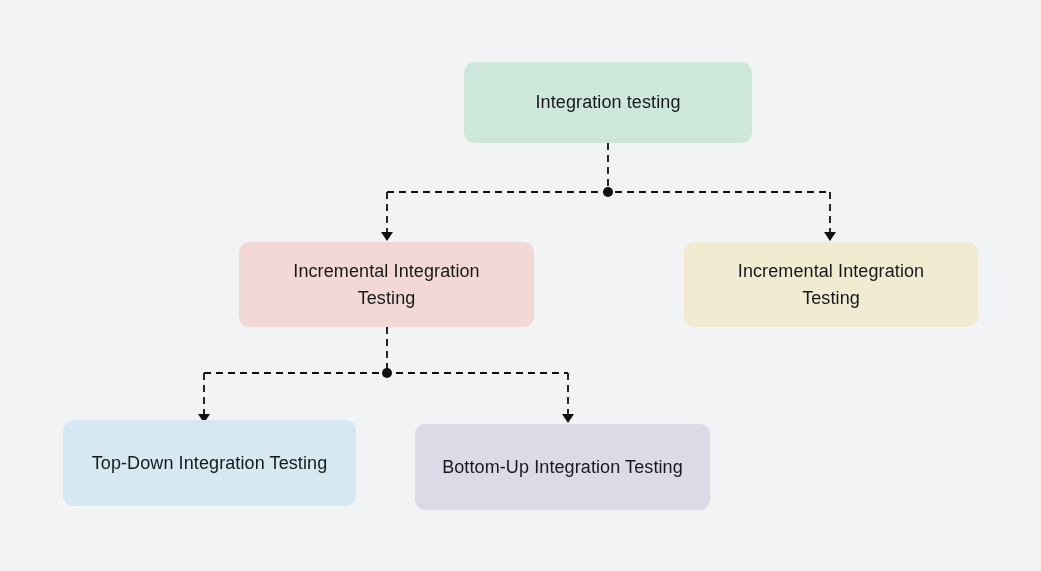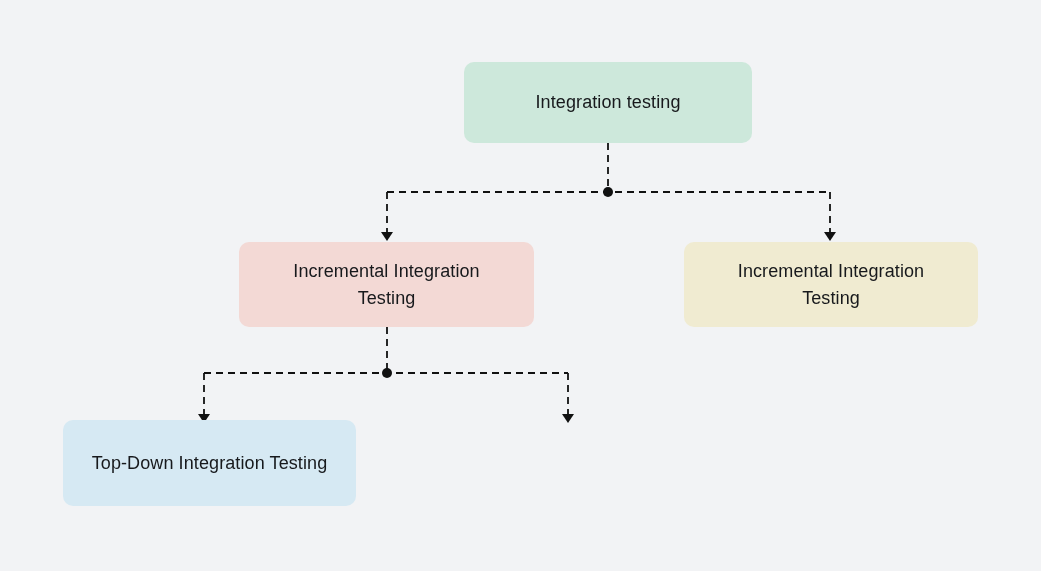--- a/index.html
+++ b/index.html
@@ -85,14 +85,17 @@
   </div>
 
   <div class="node node-inc-right" style="background-color: rgb(240, 235, 209);">
     <span>Incremental Integration Testing</span>
   </div>
 
   <div class="node node-top-down" style="background-color: rgb(214, 233, 243);">
     <span>Top-Down Integration Testing</span>
   </div>
 
+  <div class="node node-bottom-up" style="background-color: rgb(220, 218, 230);">
+    <span>Bottom-Up Integration Testing</span>
+  </div>
 
 </div>
 
 </body></html>

